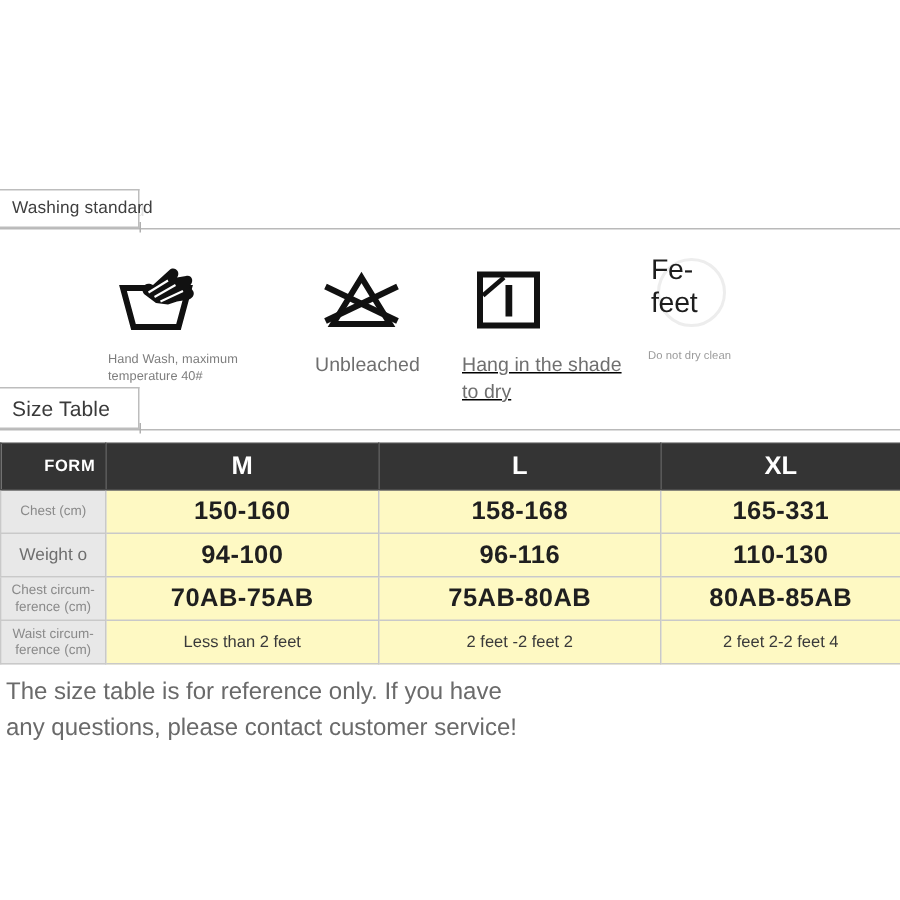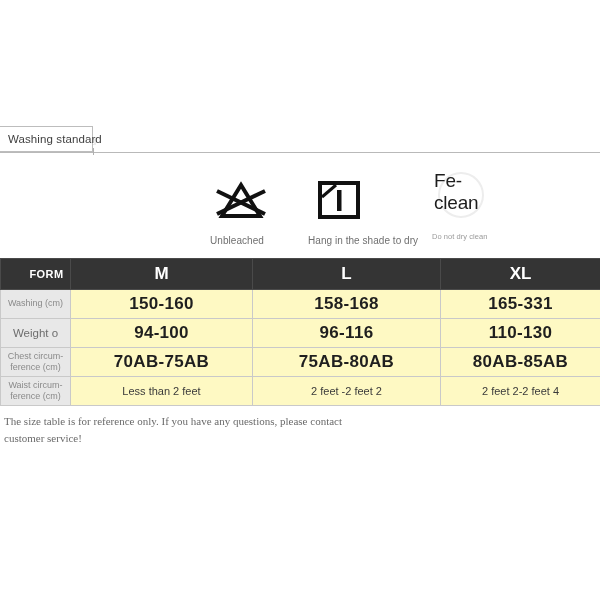--- a/index.html
+++ b/index.html
@@ -90,21 +90,21 @@
     justify-content: flex-start;
   }
   .wash-cap {
     margin-top: 12px;
     font-size: 8.5px;
     color: #7d7d7d;
     line-height: 1.35;
     letter-spacing: 0.05px;
   }
   .wash-cap.mid {
-    font-size: 10px;
+    font-size: 13px;
     color: #6f6f6f;
   }
   .wash-cap.faint {
     color: #9a9a9a;
     font-size: 7.5px;
   }
   .female-wrap {
     position: relative;
     width: 110px;
     height: 56px;
@@ -182,25 +182,24 @@
     color: #3a3a3a;
     letter-spacing: 0;
   }
   .col-form { width: 70px; }
   .col-m    { width: 182px; }
   .col-l    { width: 188px; }
   .col-xl   { width: 160px; }
 
   .footnote {
     margin: 7px 0 0 4px;
-    font-size: 11px;
+    font-size: 16px;
     color: #6a6a6a;
     line-height: 1.5;
     max-width: 360px;
-    font-family: Liberation Serif, serif;
   }
   .spacer-top { height: 126px; }
 </style>
 </head>
 <body>
 
 <div class="page">
 
   <div class="spacer-top"></div>
 
@@ -208,75 +207,96 @@
     <div class="tab-ghost" style="top:9px;">Washing standard</div>
     <div class="tab-box" style="width:93px;">
       <span class="tab-label">Washing standard</span>
     </div>
     <div class="rule" style="top:26px;"></div>
     <div class="rule-tick" style="left:93px; top:22px;"></div>
   </div>
 
   <div class="wash-row">
 
+    <div class="wash-item" style="left:72px; width:135px;">
+      <div class="wash-icon">
+        <svg width="64" height="46" viewBox="0 0 64 46" aria-hidden="true">
+          <path d="M10 17 L54 17 L47 43 L17 43 Z" fill="none" stroke="#111" stroke-width="4"></path>
+          <path d="M24 21 C21 17 25 12 30 15 L41 5 C44 2 49 6 46 10 L52 9 C56 8 58 13 54 16 L56 18
+                   C59 21 56 25 52 25 L46 26 L40 28 L32 27 Z" fill="#111"></path>
+          <path d="M27 20 L40 12" stroke="#fff" stroke-width="1.4" fill="none"></path>
+          <path d="M31 23 L45 15" stroke="#fff" stroke-width="1.4" fill="none"></path>
+          <path d="M35 26 L50 19" stroke="#fff" stroke-width="1.4" fill="none"></path>
+        </svg>
+      </div>
+      <div class="wash-cap">Hand Wash, maximum temperature 40#</div>
+    </div>
 
     <div class="wash-item" style="left:210px; width:110px;">
       <div class="wash-icon">
         <svg width="62" height="46" viewBox="0 0 62 46" aria-hidden="true">
           <path d="M31 10 L50 41 L12 41 Z" fill="none" stroke="#111" stroke-width="4"></path>
           <path d="M7 16 L55 39" stroke="#111" stroke-width="4" fill="none"></path>
           <path d="M55 16 L7 39" stroke="#111" stroke-width="4" fill="none"></path>
         </svg>
       </div>
       <div class="wash-cap mid">Unbleached</div>
     </div>
 
-    <div class="wash-item" style="left:308px; width:120px;">
+    <div class="wash-item" style="left:308px; width:120px;text-decoration:underline;">
       <div class="wash-icon">
         <svg width="52" height="46" viewBox="0 0 52 46" aria-hidden="true">
           <rect x="12" y="8" width="38" height="34" fill="none" stroke="#111" stroke-width="4"></rect>
           <path d="M14 22 L28 10" stroke="#111" stroke-width="3" fill="none"></path>
           <rect x="29" y="15" width="4.5" height="21" fill="#111"></rect>
         </svg>
       </div>
       <div class="wash-cap mid">Hang in the shade to dry</div>
     </div>
 
     <div class="wash-item" style="left:432px; width:130px;">
       <div class="female-wrap">
         <div class="female-circle"></div>
         <div class="female-text">
           <div>Fe-</div>
-          <div>clean</div>
+          <div>feet</div>
         </div>
       </div>
       <div class="wash-cap faint" style="margin-top:2px;">Do not dry clean</div>
     </div>
 
   </div>
 
+  <div class="section-head" style="height:37px;">
+    <div class="tab-ghost" style="top:14px;">Size Table</div>
+    <div class="tab-box" style="width:93px; height:28px;">
+      <span class="tab-label big">Size Table</span>
+    </div>
+    <div class="rule" style="top:28px;"></div>
+    <div class="rule-tick" style="left:93px; top:24px;"></div>
+  </div>
 
   <table class="size-table">
     <colgroup>
       <col class="col-form">
         <col class="col-m">
         <col class="col-l">
         <col class="col-xl">
     </colgroup>
     <thead>
       <tr>
         <th class="form-h">FORM</th>
         <th class="sz">M</th>
         <th class="sz">L</th>
         <th class="sz">XL</th>
       </tr>
     </thead>
     <tbody>
       <tr>
-        <td class="lbl-cell">Washing (cm)</td>
+        <td class="lbl-cell">Chest (cm)</td>
         <td class="val-cell">150-160</td>
         <td class="val-cell">158-168</td>
         <td class="val-cell">165-331</td>
       </tr>
       <tr>
         <td class="lbl-cell lbl-lg">Weight o</td>
         <td class="val-cell">94-100</td>
         <td class="val-cell">96-116</td>
         <td class="val-cell">110-130</td>
       </tr>

